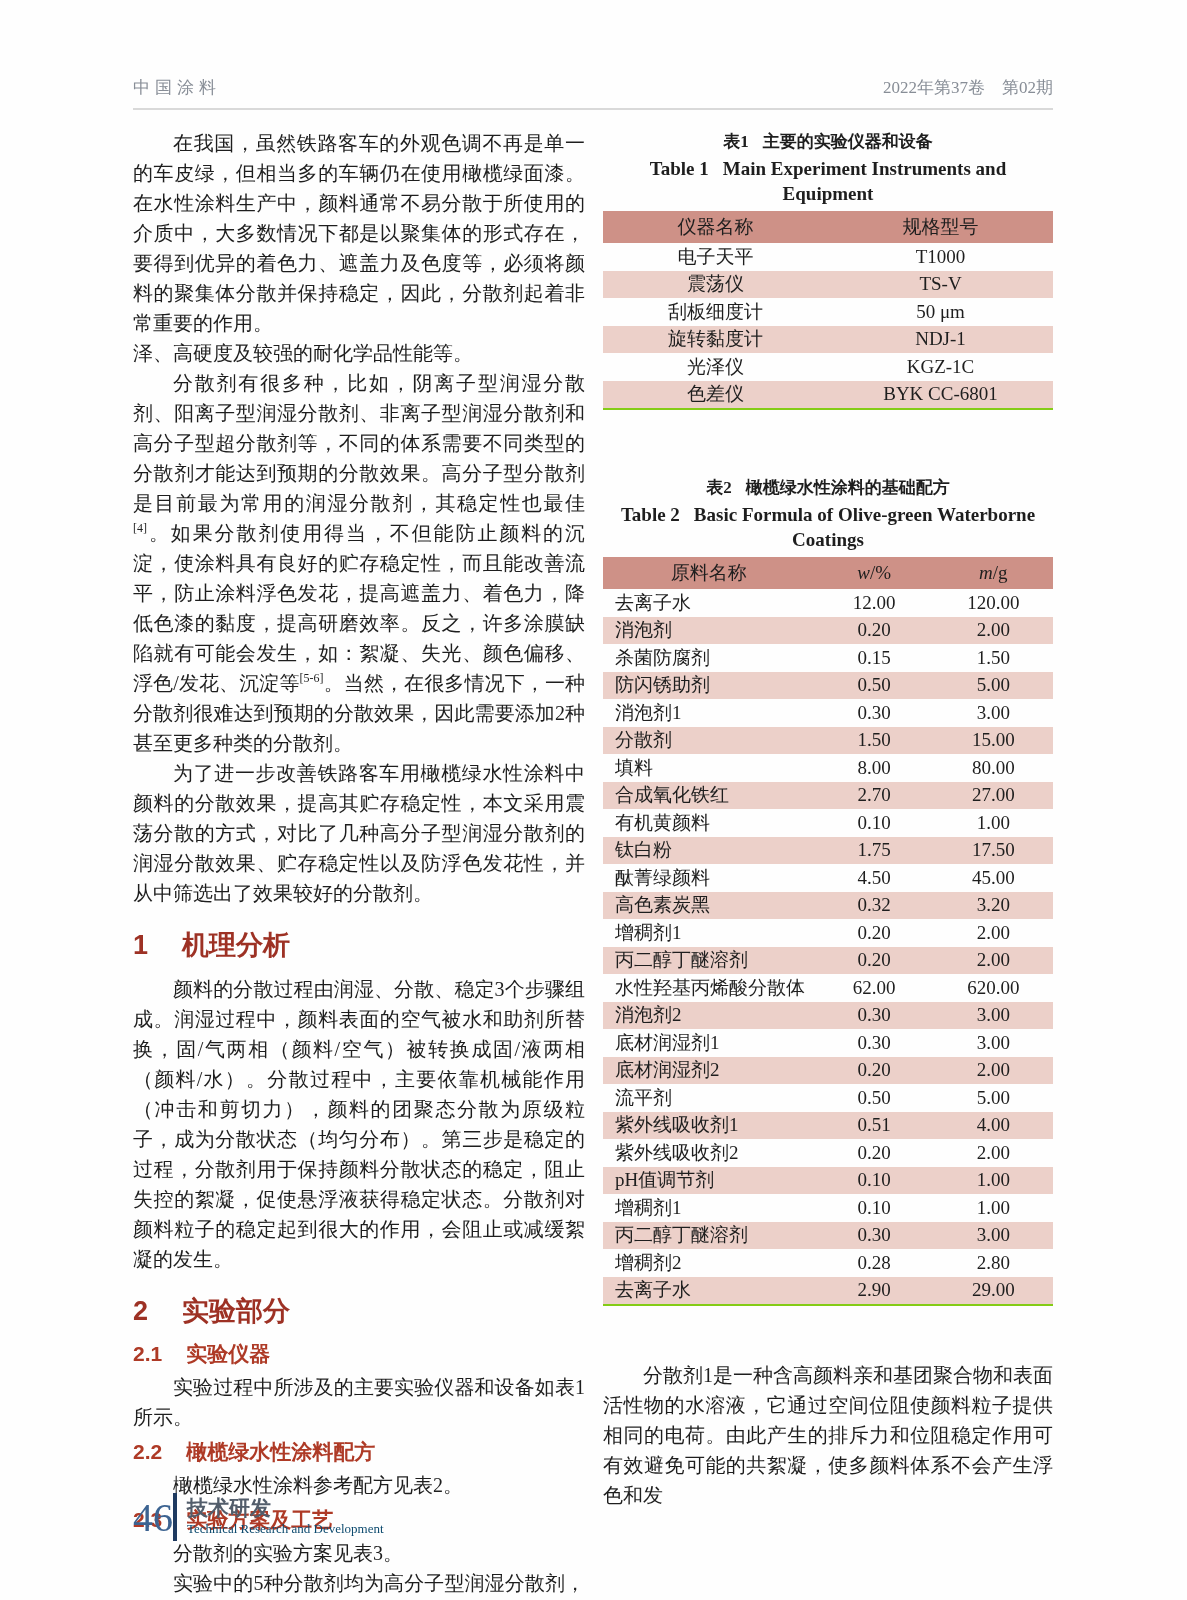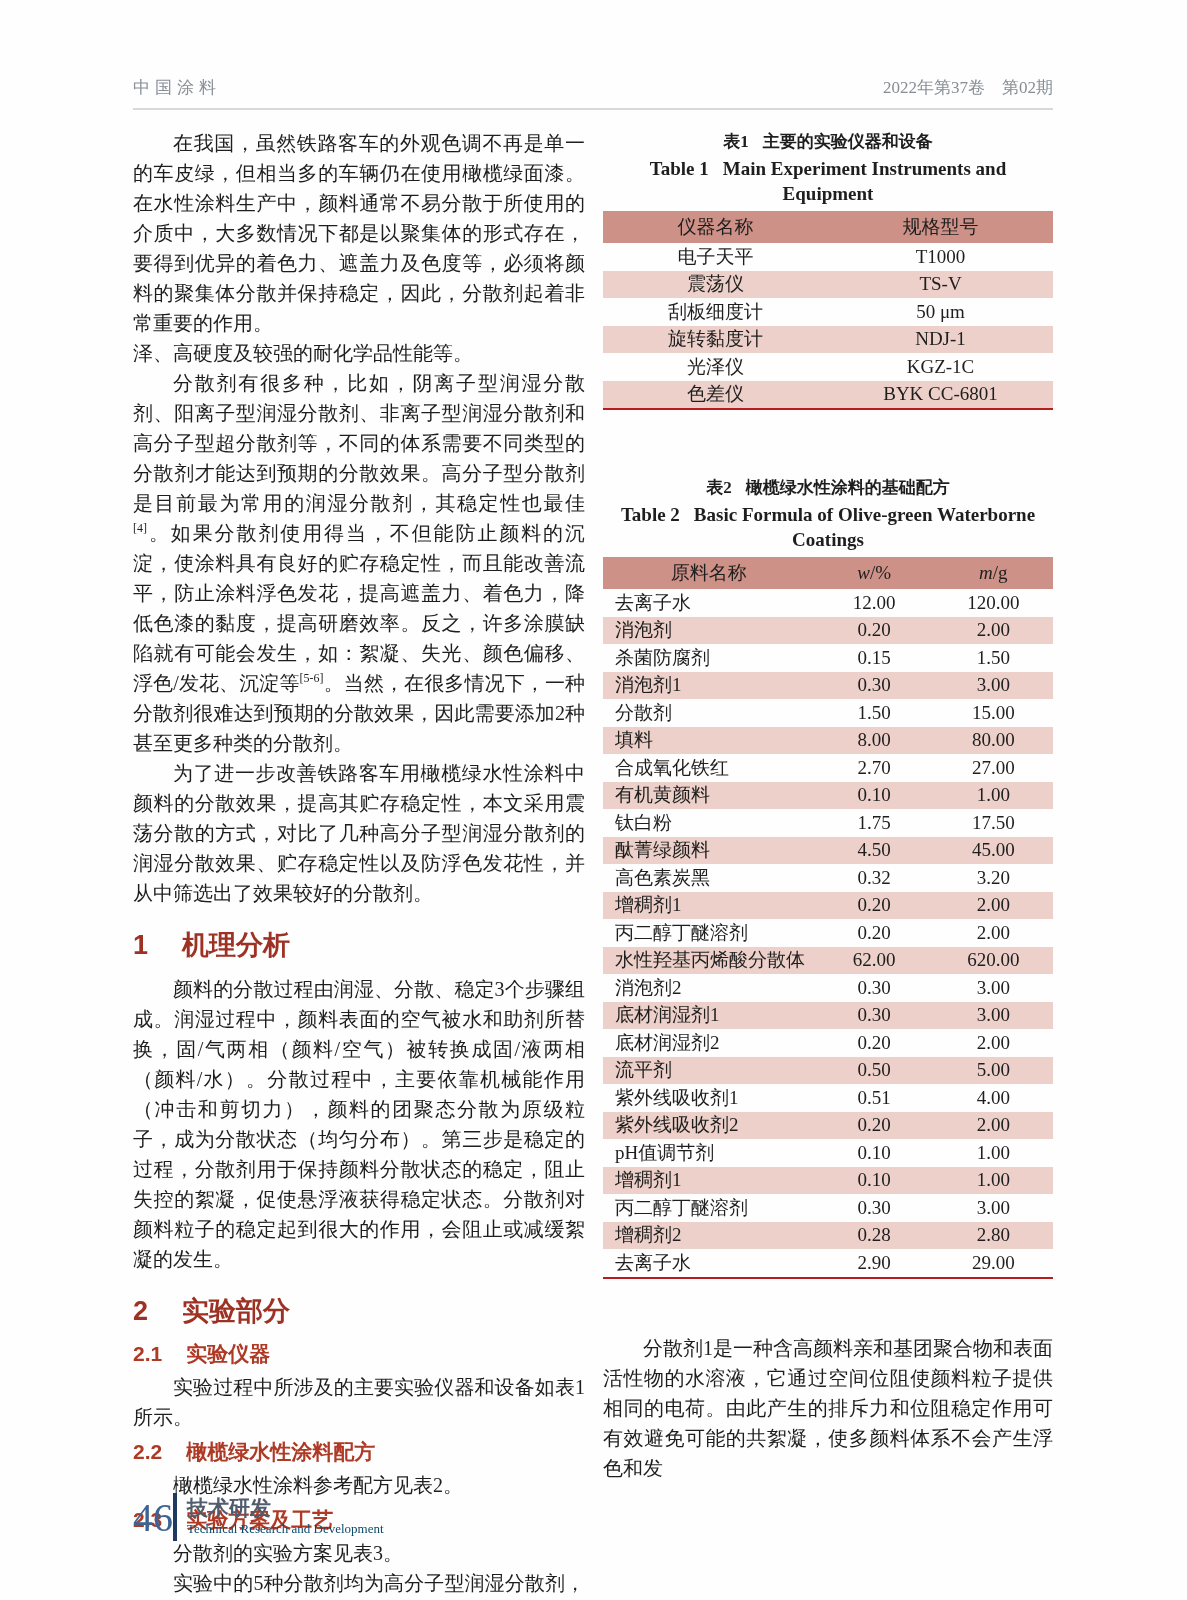--- a/index.html
+++ b/index.html
@@ -27,21 +27,21 @@
            font-weight:bold; font-size:27px; line-height:34px; color:var(--section-red,#9d3124); }
   h1.sec .sec-num { margin-right:34px; }
   h2.subsec { margin:6px 0 4px 0; font-family:"Liberation Sans","DejaVu Sans",sans-serif;
               font-weight:bold; font-size:21px; line-height:28px; color:var(--subsection-red,#ae3a26); }
   h2.subsec .sec-num { margin-right:24px; }
   
   .tbl-title-zh { text-align:center; font-weight:bold; font-size:17px; line-height:28px; }
   .tbl-title-en { text-align:center; font-weight:bold; font-size:19px; line-height:25px; }
   .tt-text { margin-left:14px; }
   .data-table { width:100%; border-collapse:collapse; margin-top:5px;
-                border-bottom:2px solid #b91c1c; font-size:19px; }
+                border-bottom:2px solid #84cc16; font-size:19px; }
   .data-table th { background:var(--table-header-bg,#ce9187); font-weight:normal;
                    height:30px; text-align:center; }
   .data-table td { height:27.5px; text-align:center; padding:0; }
   .data-table tbody tr:nth-child(even) { background:var(--table-row-alt-bg,#ecd0c9); }
   .first-col-left td:first-child { text-align:left; padding-left:12px; }
   .ital { font-style:italic; }
   .tbl2-block { margin-top:64px; }
   .right-para { margin-top:54px; }
   
   .footer { position:absolute; left:133px; top:1493px; display:flex; align-items:center; }
@@ -154,20 +154,25 @@
                 <td>消泡剂</td>
                 <td>0.20</td>
                 <td>2.00</td>
               </tr>
               <tr>
                 <td>杀菌防腐剂</td>
                 <td>0.15</td>
                 <td>1.50</td>
               </tr>
               <tr>
+                <td>防闪锈助剂</td>
+                <td>0.50</td>
+                <td>5.00</td>
+              </tr>
+              <tr>
                 <td>消泡剂1</td>
                 <td>0.30</td>
                 <td>3.00</td>
               </tr>
               <tr>
                 <td>分散剂</td>
                 <td>1.50</td>
                 <td>15.00</td>
               </tr>
               <tr>

